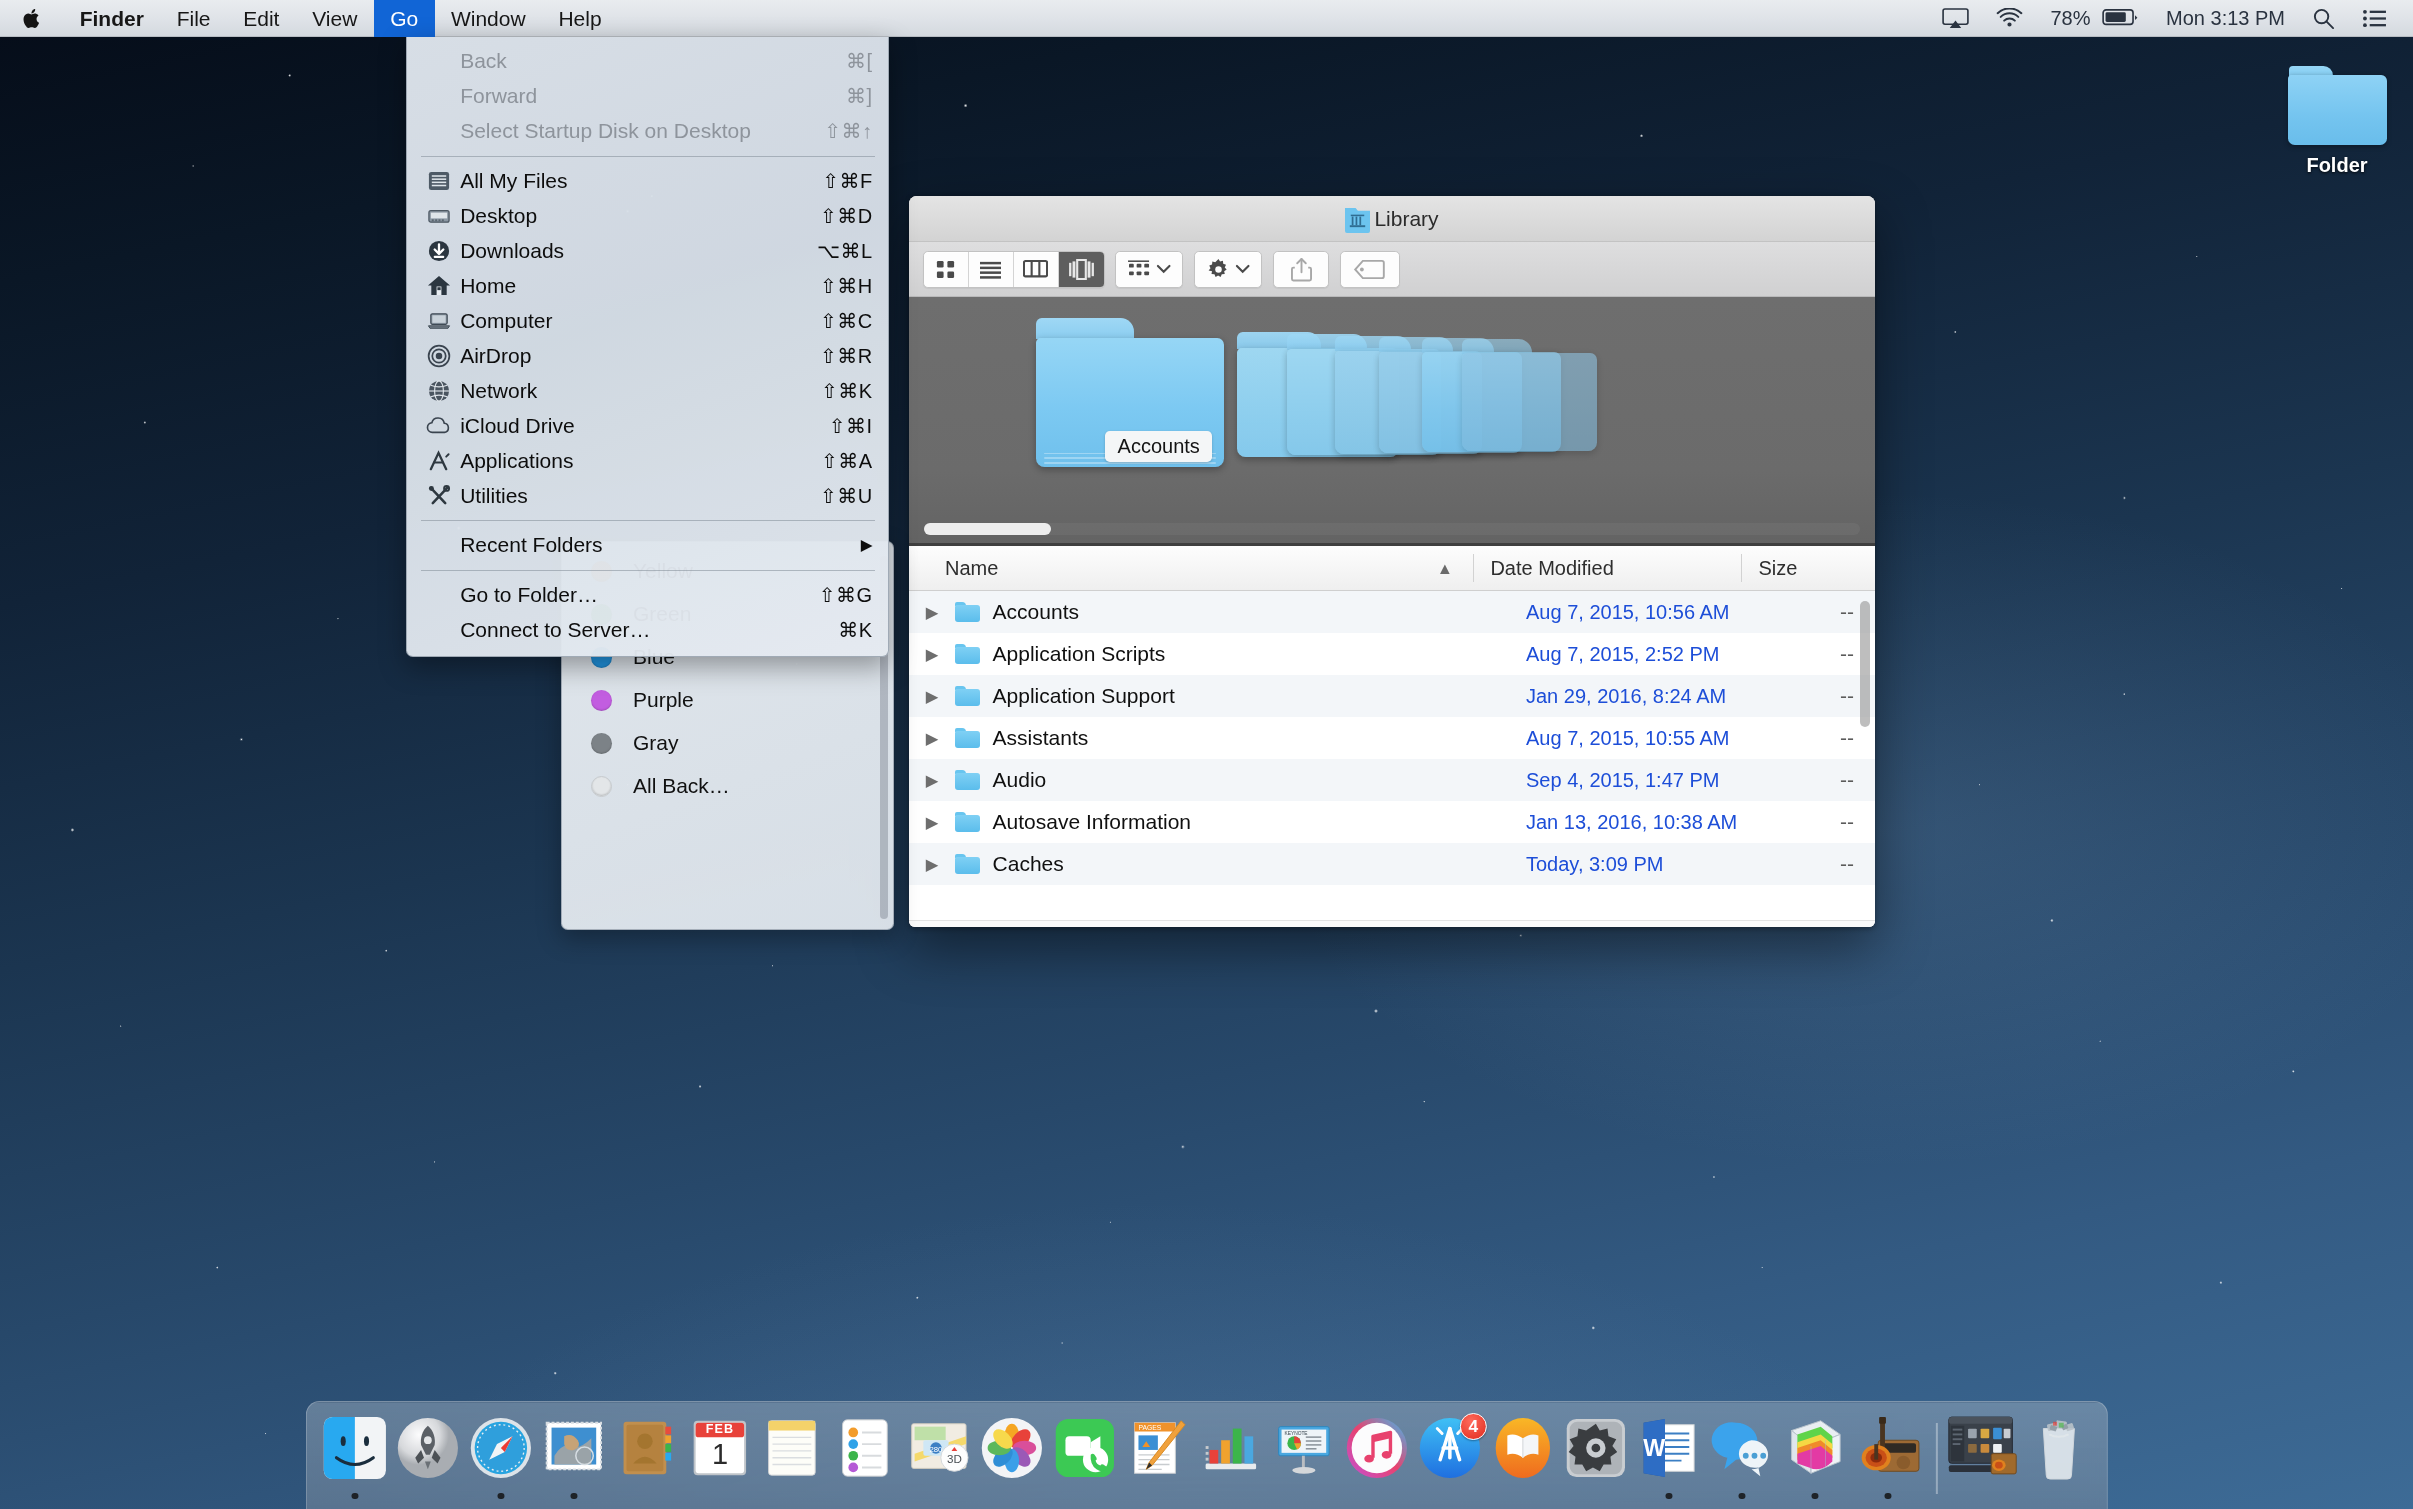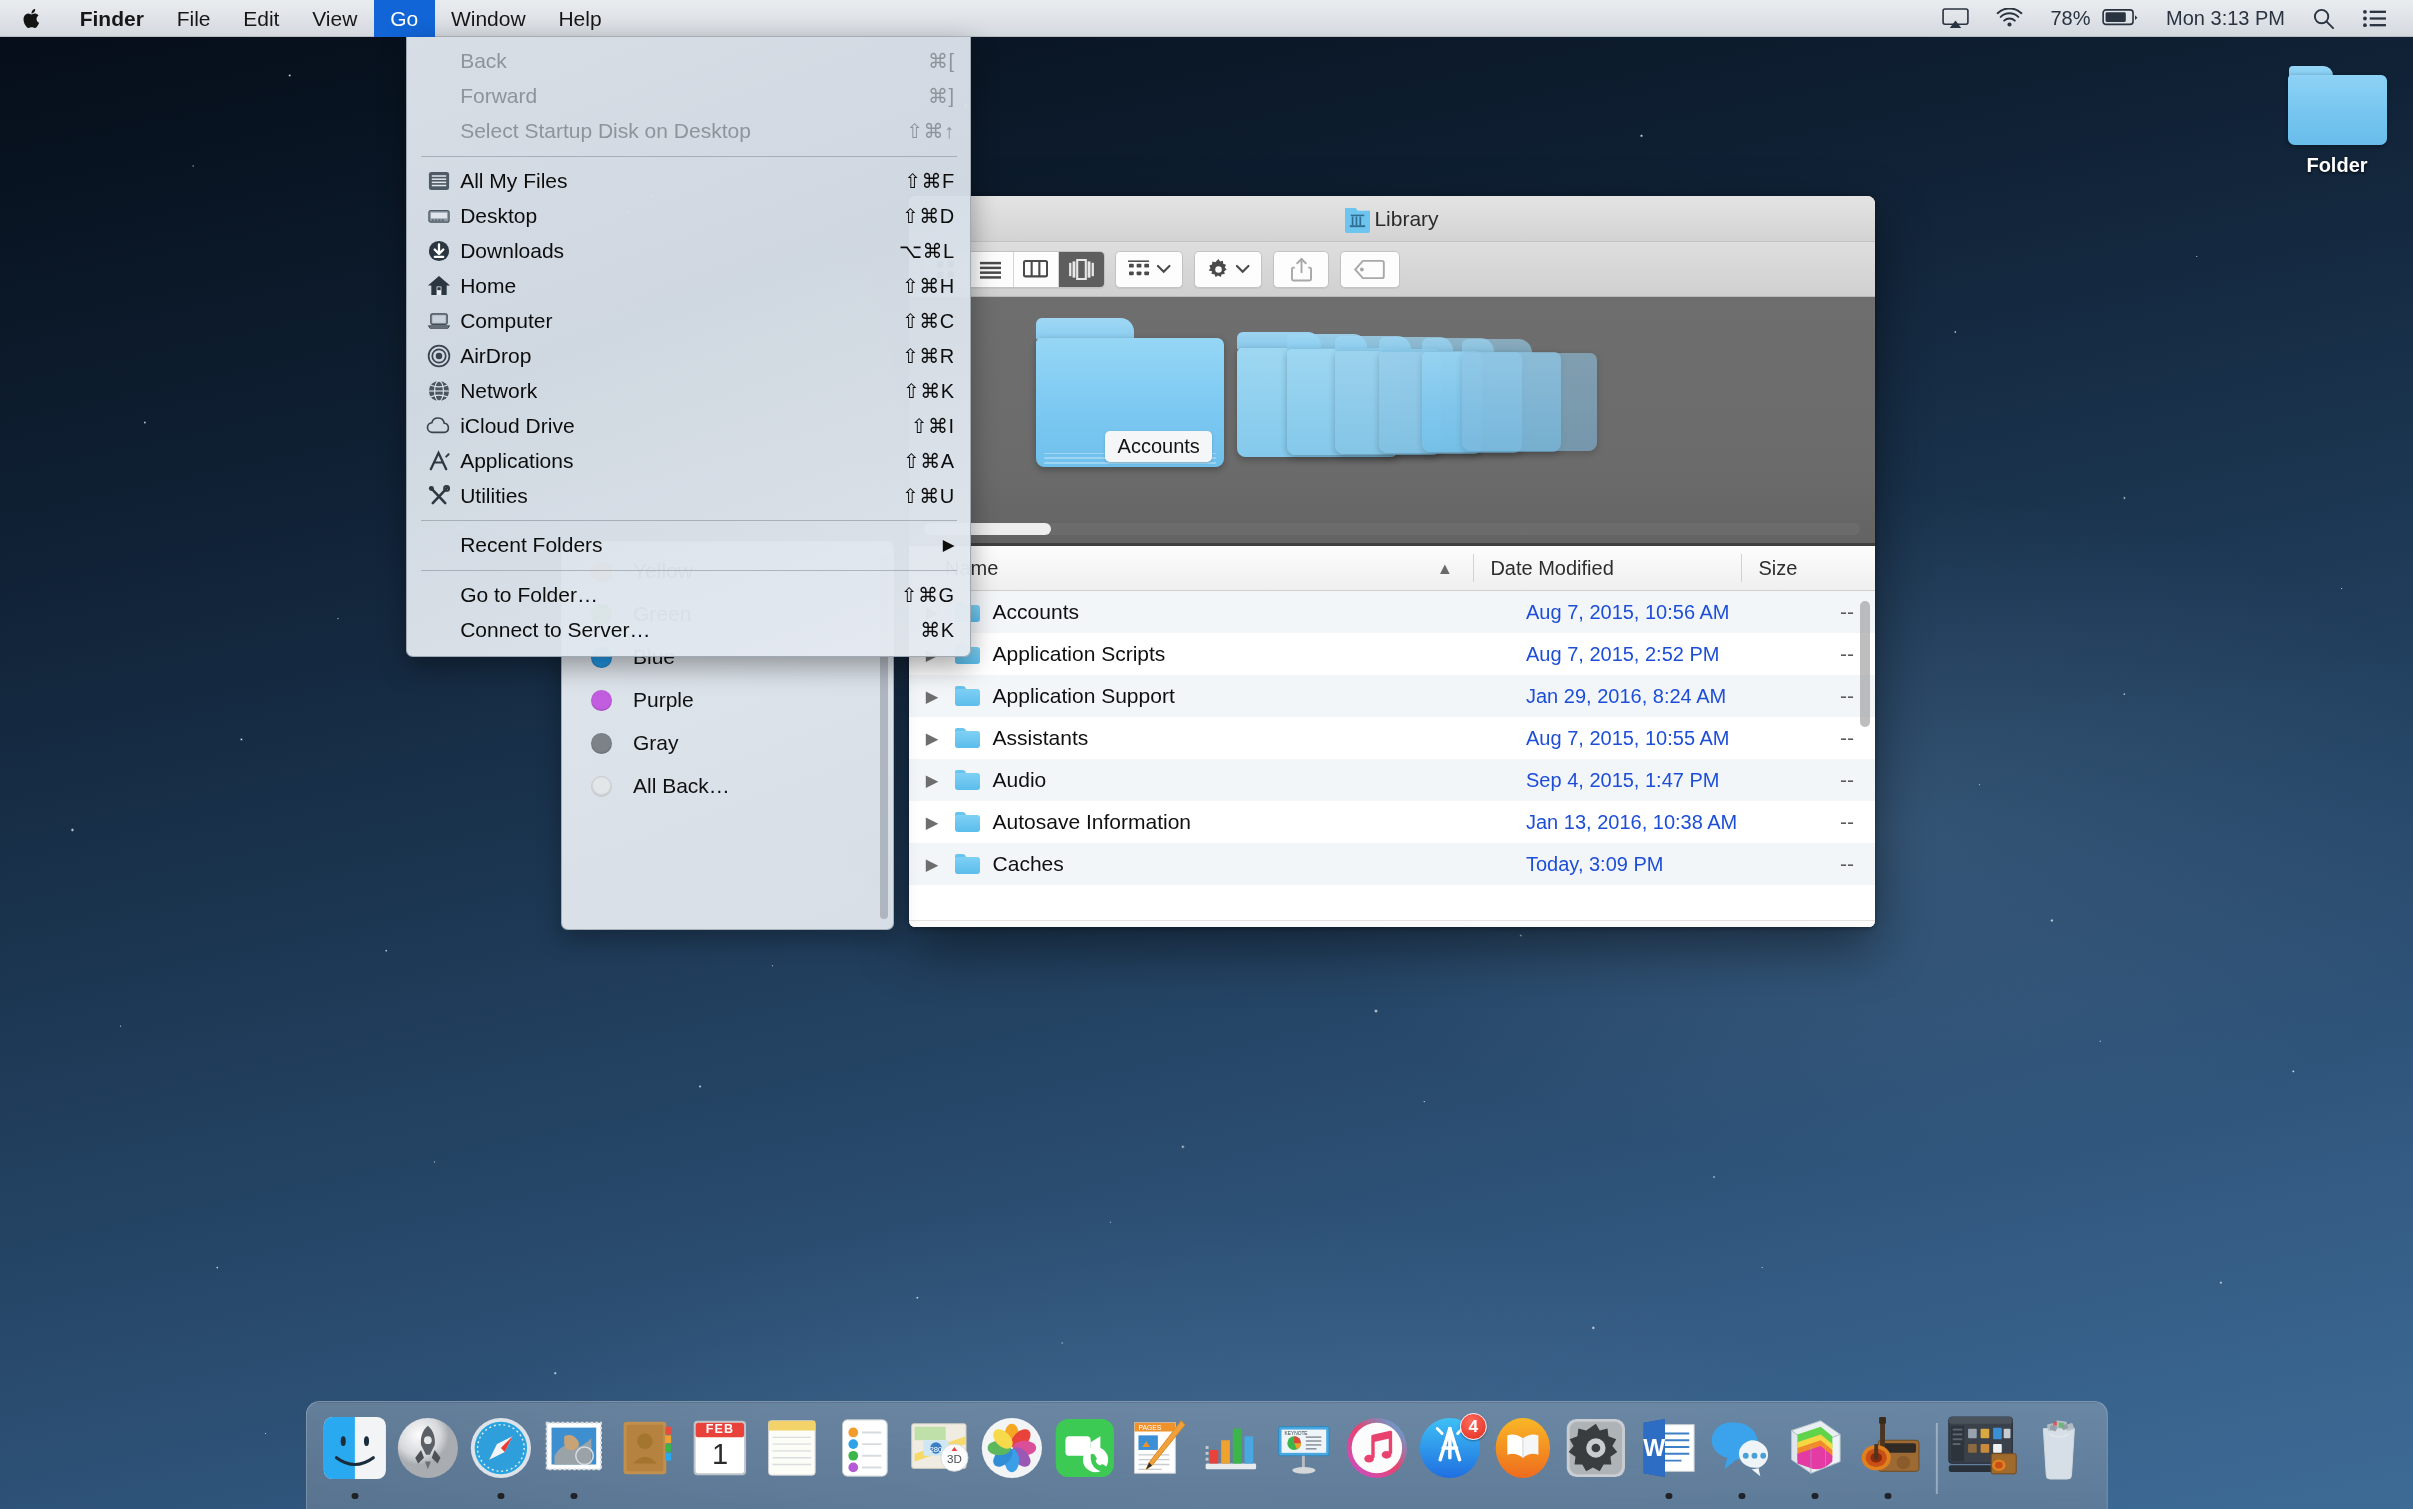--- a/index.html
+++ b/index.html
@@ -101,21 +101,21 @@
   .mb-item { display:flex; align-items:center; padding:0 16.4px; height:37px; cursor:default;text-align:right; }
   .mb-item.apple { padding:0 21px 0 23px; }
   .mb-item.bold { font-weight:bold; }
   .mb-item.active { background:#1165d6; color:#fff; }
   #menubar .right { margin-left:auto; display:flex; align-items:center; padding-right:13.5px; gap:0; }
   .mb-right-item { display:flex; align-items:center; padding:0 13.5px; height:37px; color:#2a3340; font-size:20px; }
   .apple-logo { width:19.3px; height:23px; display:block; }
 
   
   #gomenu {
-    position:absolute; left:406px; top:37px; width:565px;
+    position:absolute; left:406px; top:37px; width:483px;
     background: linear-gradient(160deg, rgba(222,229,236,.97) 0%, rgba(214,222,231,.97) 45%, rgba(229,234,240,.97) 100%);
     border:1px solid rgba(150,160,172,.85);
     border-top:none;
     border-radius: 0 0 6.8px 6.8px;
     box-shadow: 0 9.7px 27px rgba(0,0,0,.35);
     padding: 6.8px 0 8.7px 0;
     z-index: 70;
     font-size: 21px; color:#0d0d0d;
   }
   .gm-row { display:flex; align-items:center; height:35px; padding:0 15.4px 0 17.4px; }

